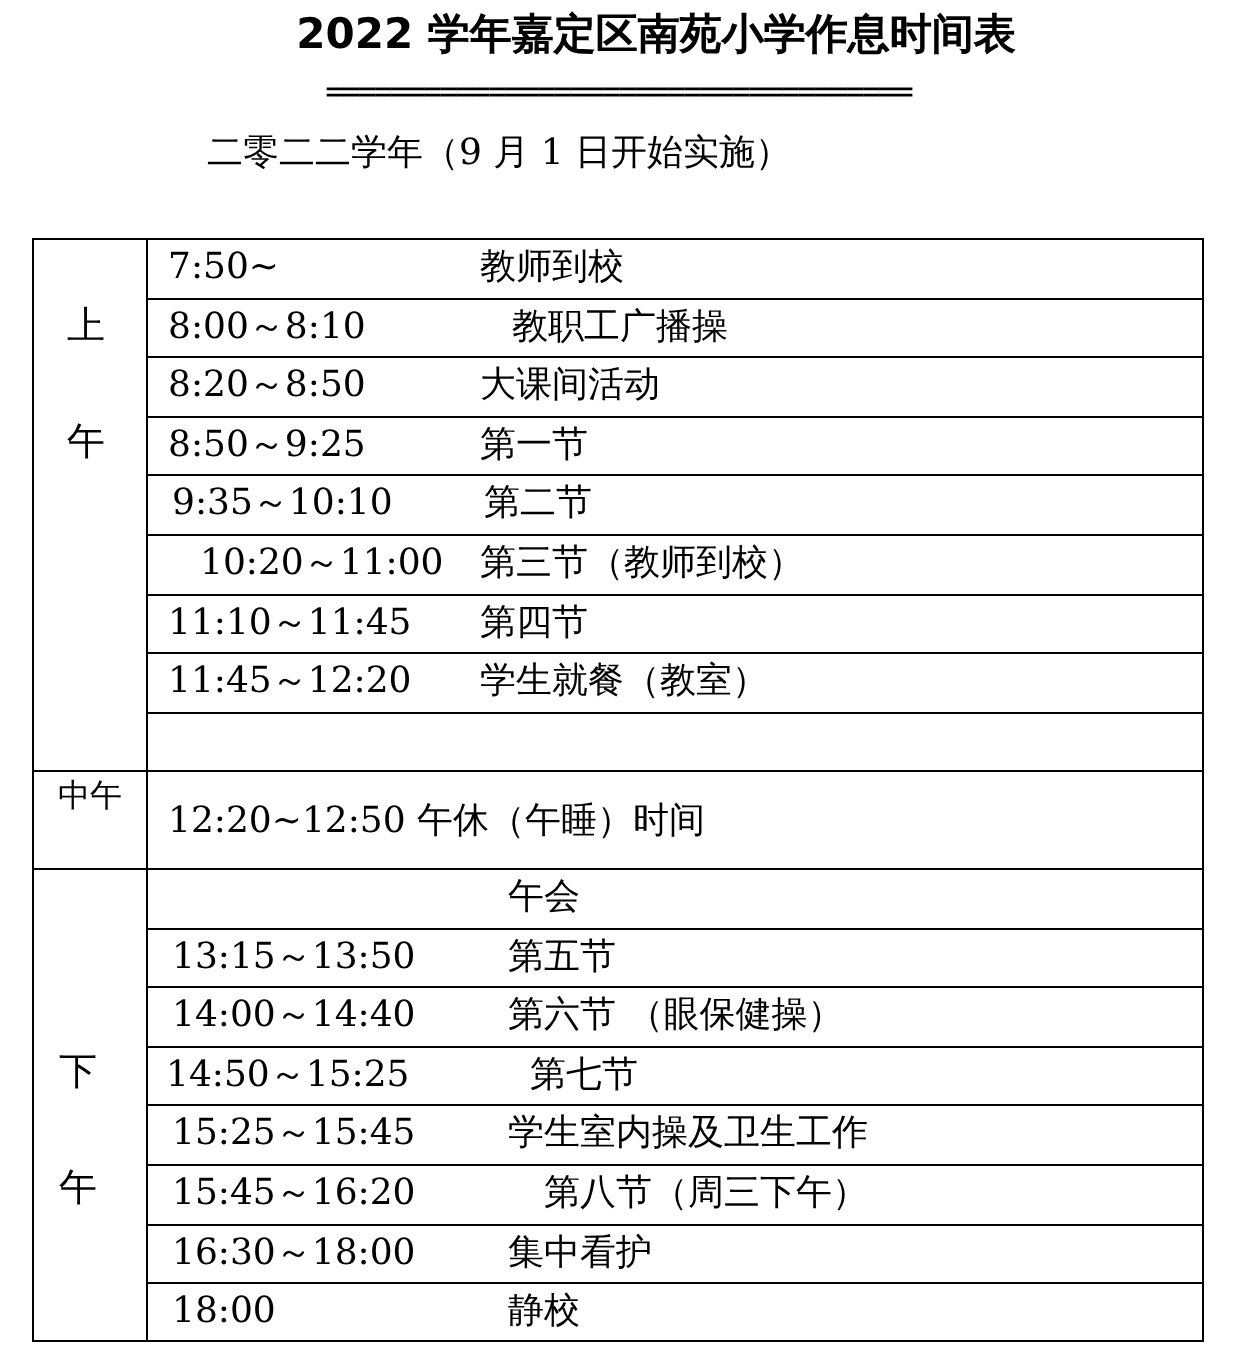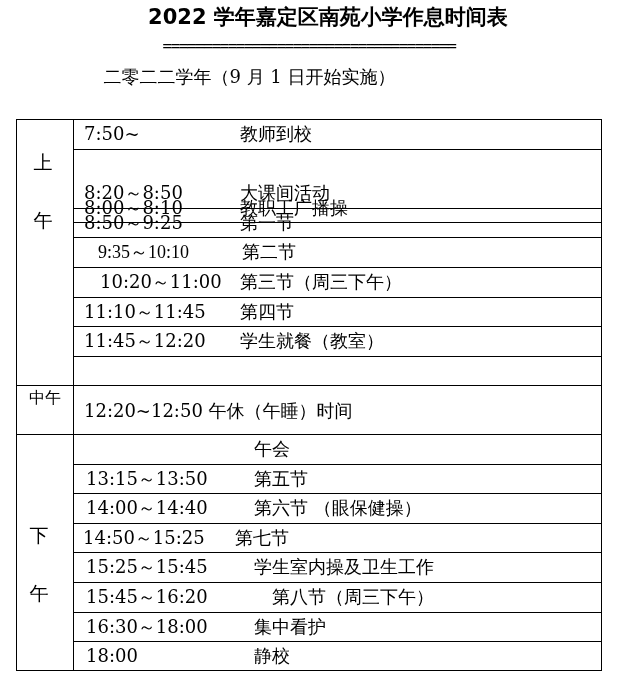--- a/index.html
+++ b/index.html
@@ -36,39 +36,39 @@
 
   <div class="period" style="top:0;height:266px;">
     <div class="period-label" style="left:6px;top:30px;">上</div>
     <div class="period-label" style="left:6px;top:88px;">午</div>
   </div>
   <div>
     <div class="row" style="top:0px;">
       <span class="t" style="left:10px;">7:50~</span>
       <span class="a" style="left:166px;">教师到校</span>
     </div>
-    <div class="row" style="top:29.6px;margin-top:44px;">
+    <div class="row" style="top:29.6px;">
       <span class="t" style="left:10px;">8:00～8:10</span>
-      <span class="a" style="left:166px;">教职工广播操</span>
+      <span class="a" style="left:182px;">教职工广播操</span>
     </div>
     <div class="row" style="top:59.2px;">
       <span class="t" style="left:10px;">8:20～8:50</span>
       <span class="a" style="left:166px;">大课间活动</span>
     </div>
     <div class="row" style="top:88.8px;">
       <span class="t" style="left:10px;">8:50～9:25</span>
       <span class="a" style="left:166px;">第一节</span>
     </div>
     <div class="row" style="top:118.4px;">
-      <span class="t" style="left:24px;font-family:Liberation Serif, serif;">9:35～10:10</span>
+      <span class="t" style="left:12px;">9:35～10:10</span>
       <span class="a" style="left:168px;">第二节</span>
     </div>
     <div class="row" style="top:148px;">
       <span class="t" style="left:26px;">10:20～11:00</span>
-      <span class="a" style="left:166px;">第三节（周三下午）</span>
+      <span class="a" style="left:166px;">第三节（教师到校）</span>
     </div>
     <div class="row" style="top:177.6px;">
       <span class="t" style="left:10px;">11:10～11:45</span>
       <span class="a" style="left:166px;">第四节</span>
     </div>
     <div class="row" style="top:207.2px;">
       <span class="t" style="left:10px;">11:45～12:20</span>
       <span class="a" style="left:166px;">学生就餐（教室）</span>
     </div>
     <div class="row last" style="top:236.8px;">
@@ -99,21 +99,21 @@
     <div class="row" style="top:344.6px;">
       <span class="t" style="left:12px;">13:15～13:50</span>
       <span class="a" style="left:180px;">第五节</span>
     </div>
     <div class="row" style="top:374.2px;">
       <span class="t" style="left:12px;">14:00～14:40</span>
       <span class="a" style="left:180px;">第六节 （眼保健操）</span>
     </div>
     <div class="row" style="top:403.8px;">
       <span class="t" style="left:9px;">14:50～15:25</span>
-      <span class="a" style="left:161px;text-align:center;">第七节</span>
+      <span class="a" style="left:191px;text-align:center;">第七节</span>
     </div>
     <div class="row" style="top:433.4px;">
       <span class="t" style="left:12px;">15:25～15:45</span>
       <span class="a" style="left:180px;">学生室内操及卫生工作</span>
     </div>
     <div class="row" style="top:463px;">
       <span class="t" style="left:12px;">15:45～16:20</span>
       <span class="a" style="left:180px;margin-left:18px;">第八节（周三下午）</span>
     </div>
     <div class="row" style="top:492.6px;">

